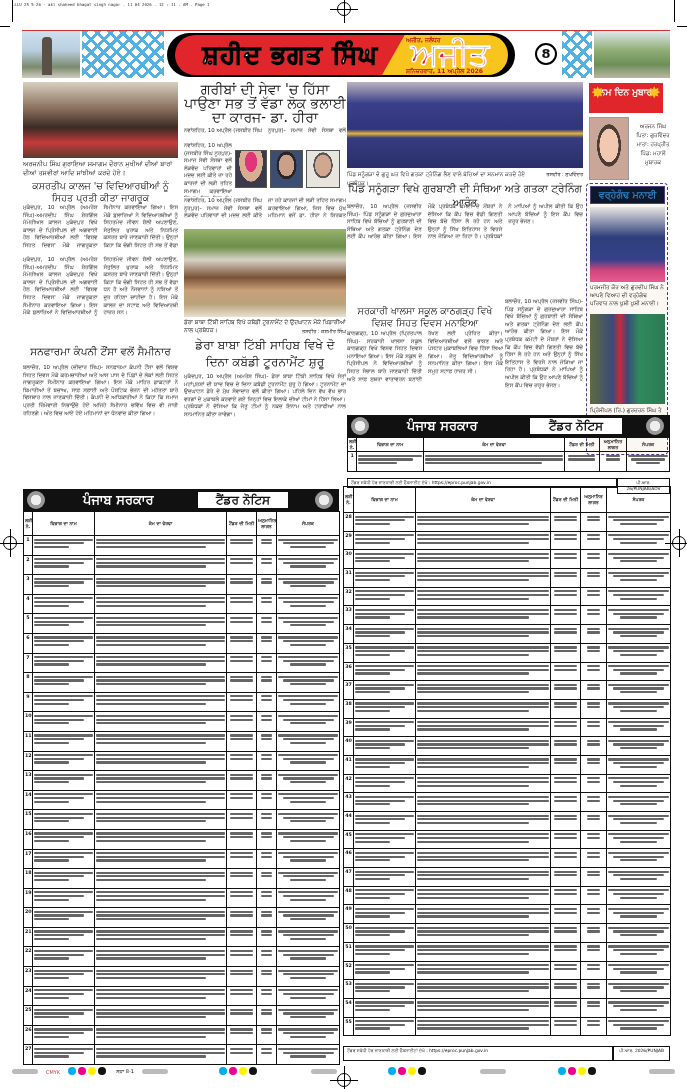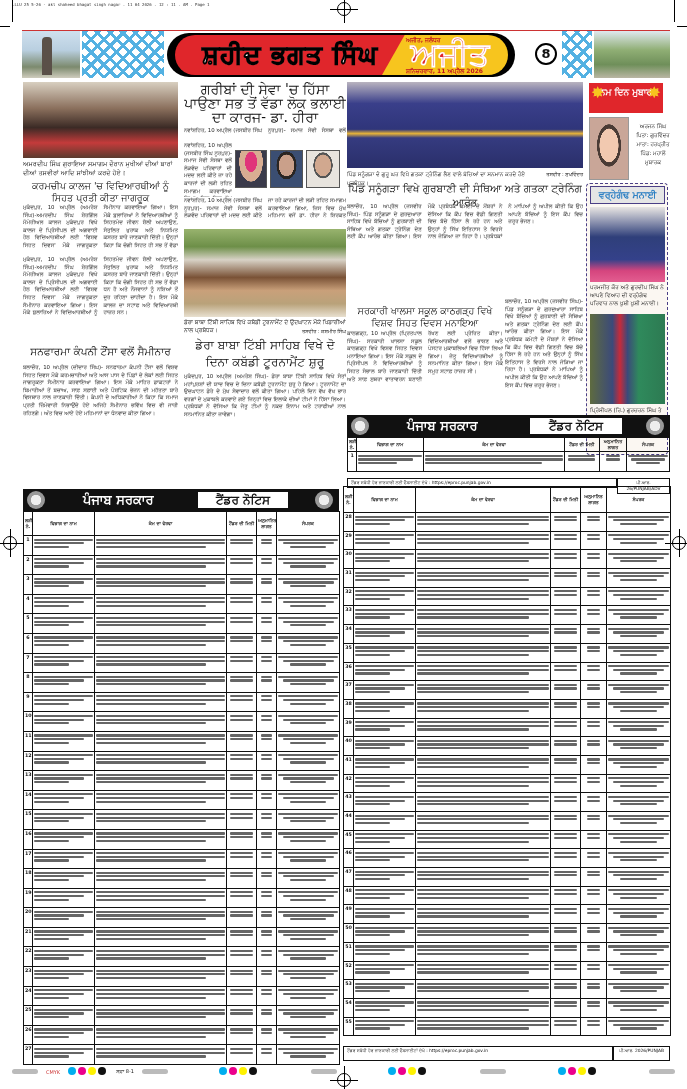--- a/index.html
+++ b/index.html
@@ -36,21 +36,21 @@
   .headline { position: absolute; font-family: "DejaVu Serif", serif; color: #111; text-align: center; }
   .body-text { position: absolute; font-size: 5.4px; line-height: 7.6px; color: #222; text-align: justify; column-gap: 6px; overflow: hidden; }
 
   
   .bday-banner { position: absolute; left: 589px; top: 83px; width: 74px; height: 30px; background: #e0262b; color: #fff; text-align: center; font-size: 9px; line-height: 12px; padding-top: 3px; font-weight: bold; }
   .bday-banner .star { position: absolute; top: 4px; color: #f7c51e; font-size: 16px; }
   .bday-photo { position: absolute; left: 589px; top: 117px; width: 40px; height: 63px; background: radial-gradient(ellipse at 50% 45%, #f2c9b0 0 35%, #4a3b35 36% 44%, #c9a698 45% 100%); border: 1px solid #999; }
   .bday-info { position: absolute; left: 633px; top: 122px; width: 40px; font-size: 5.5px; line-height: 9px; text-align: center; }
 
   .anniv-box { position: absolute; left: 586px; top: 183px; width: 82px; height: 272px; border: 1px dashed #4b3f86; border-radius: 4px; background: #fbf7f2; }
-  .anniv-title { position: absolute; left: 590px; top: 186px; width: 75px; height: 18px; border: 1px solid #4b3f86; background: #e5e5e5; color: #2b7fc3; font-size: 9.5px; font-weight: bold; text-align: center; line-height: 16px; font-family: "DejaVu Serif", serif; }
+  .anniv-title { position: absolute; left: 590px; top: 186px; width: 75px; height: 18px; border: 1px solid #4b3f86; background: #0f172a; color: #2b7fc3; font-size: 9.5px; font-weight: bold; text-align: center; line-height: 16px; font-family: "DejaVu Serif", serif; }
   .anniv-cap { position: absolute; font-size: 5.6px; line-height: 8.2px; color: #111; }
 
   
   .tender-head { position: absolute; background: #111; height: 22px; }
   .tender-head .seal { position: absolute; top: 2px; width: 18px; height: 18px; border-radius: 50%; background: radial-gradient(circle,#eee 0 40%,#999 41% 100%); }
   .tender-head .t-left { position: absolute; top: 2px; color: #fff; font-family: "DejaVu Serif", serif; font-size: 13px; font-weight: bold; line-height: 18px; }
   .tender-head .t-right { position: absolute; top: 3px; height: 16px; background: #fff; color: #111; font-family: "DejaVu Serif", serif; font-size: 12px; font-weight: bold; text-align: center; line-height: 16px; }
 
   table.tender { position: absolute; border-collapse: collapse; table-layout: fixed; }
   table.tender th, table.tender td { border: 1px solid #111; font-size: 4.6px; line-height: 5.6px; vertical-align: top; padding: 1px; font-weight: normal; }
@@ -90,22 +90,22 @@
   <div class="mh-pill"></div>
   <div class="mh-red">ਸ਼ਹੀਦ ਭਗਤ ਸਿੰਘ ਨਗਰ</div>
   <div class="mh-yellow"></div>
   <div class="mh-small-top">ਅਜੀਤ, ਜਲੰਧਰ</div>
   <div class="mh-ajit">ਅਜੀਤ</div>
   <div class="mh-date">ਸ਼ਨਿਚਰਵਾਰ, 11 ਅਪ੍ਰੈਲ 2026</div>
   <div class="mh-page">8</div>
 </div>
 
 <div class="photo" style="left:23px;top:82px;width:155px;height:76px;background:linear-gradient(180deg,#d8cfc0 0%,#8a6f5c 35%,#3b2a25 60%,#c43b3b 80%,#5a3b2e 100%)"></div>
-<div class="caption" style="left:23px;top:160px;width:155px">ਅਮਰਦੀਪ ਸਿੰਘ ਗੁਰਾਇਆ ਸਮਾਗਮ ਦੌਰਾਨ ਮੁਖੀਆਂ ਦੀਆਂ ਬਾਰਾਂ ਦੀਆਂ ਤਸਵੀਰਾਂ ਆਦਿ ਸਾਂਝੀਆਂ ਕਰਦੇ ਹੋਏ।</div>
-<div class="headline" style="left:23px;top:180px;width:155px;font-size:9.5px;line-height:12px">ਕਰਮਚੀਪ ਕਾਲਜ 'ਚ ਵਿਦਿਆਰਥੀਆਂ ਨੂੰ ਸਿਹਤ ਪ੍ਰਤੀ ਕੀਤਾ ਜਾਗਰੂਕ</div>
+<div class="caption" style="left:23px;top:160px;width:155px">ਅਰਜਨੀਪ ਸਿੰਘ ਗੁਰਾਇਆ ਸਮਾਗਮ ਦੌਰਾਨ ਮੁਖੀਆਂ ਦੀਆਂ ਬਾਰਾਂ ਦੀਆਂ ਤਸਵੀਰਾਂ ਆਦਿ ਸਾਂਝੀਆਂ ਕਰਦੇ ਹੋਏ।</div>
+<div class="headline" style="left:23px;top:180px;width:155px;font-size:9.5px;line-height:12px">ਕਸਰਤੀਪ ਕਾਲਜ 'ਚ ਵਿਦਿਆਰਥੀਆਂ ਨੂੰ ਸਿਹਤ ਪ੍ਰਤੀ ਕੀਤਾ ਜਾਗਰੂਕ</div>
 <div class="body-text" style="left:23px;top:204px;width:155px;height:52px;columns:2">ਮੁਕੰਦਪੁਰ, 10 ਅਪ੍ਰੈਲ (ਅਮਰੇਸ਼ ਸਿੰਘ)-ਅਮਰਦੀਪ ਸਿੰਘ ਸ਼ੇਰਗਿੱਲ ਮੈਮੋਰੀਅਲ ਕਾਲਜ ਮੁਕੰਦਪੁਰ ਵਿਖੇ ਕਾਲਜ ਦੇ ਪ੍ਰਿੰਸੀਪਲ ਦੀ ਅਗਵਾਈ ਹੇਠ ਵਿਦਿਆਰਥੀਆਂ ਲਈ 'ਵਿਸ਼ਵ ਸਿਹਤ ਦਿਵਸ' ਮੌਕੇ ਜਾਗਰੂਕਤਾ ਸੈਮੀਨਾਰ ਕਰਵਾਇਆ ਗਿਆ। ਇਸ ਮੌਕੇ ਬੁਲਾਰਿਆਂ ਨੇ ਵਿਦਿਆਰਥੀਆਂ ਨੂੰ ਸਿਹਤਮੰਦ ਜੀਵਨ ਸ਼ੈਲੀ ਅਪਣਾਉਣ, ਸੰਤੁਲਿਤ ਖੁਰਾਕ ਅਤੇ ਨਿਯਮਿਤ ਕਸਰਤ ਬਾਰੇ ਜਾਣਕਾਰੀ ਦਿੱਤੀ। ਉਨ੍ਹਾਂ ਕਿਹਾ ਕਿ ਚੰਗੀ ਸਿਹਤ ਹੀ ਸਭ ਤੋਂ ਵੱਡਾ ਧਨ ਹੈ ਅਤੇ ਨੌਜਵਾਨਾਂ ਨੂੰ ਨਸ਼ਿਆਂ ਤੋਂ ਦੂਰ ਰਹਿਣਾ ਚਾਹੀਦਾ ਹੈ। ਇਸ ਮੌਕੇ ਕਾਲਜ ਦਾ ਸਟਾਫ ਅਤੇ ਵਿਦਿਆਰਥੀ ਹਾਜ਼ਰ ਸਨ।</div>
 <div class="body-text" style="left:23px;top:256px;width:155px;height:88px;columns:2">ਮੁਕੰਦਪੁਰ, 10 ਅਪ੍ਰੈਲ (ਅਮਰੇਸ਼ ਸਿੰਘ)-ਅਮਰਦੀਪ ਸਿੰਘ ਸ਼ੇਰਗਿੱਲ ਮੈਮੋਰੀਅਲ ਕਾਲਜ ਮੁਕੰਦਪੁਰ ਵਿਖੇ ਕਾਲਜ ਦੇ ਪ੍ਰਿੰਸੀਪਲ ਦੀ ਅਗਵਾਈ ਹੇਠ ਵਿਦਿਆਰਥੀਆਂ ਲਈ 'ਵਿਸ਼ਵ ਸਿਹਤ ਦਿਵਸ' ਮੌਕੇ ਜਾਗਰੂਕਤਾ ਸੈਮੀਨਾਰ ਕਰਵਾਇਆ ਗਿਆ। ਇਸ ਮੌਕੇ ਬੁਲਾਰਿਆਂ ਨੇ ਵਿਦਿਆਰਥੀਆਂ ਨੂੰ ਸਿਹਤਮੰਦ ਜੀਵਨ ਸ਼ੈਲੀ ਅਪਣਾਉਣ, ਸੰਤੁਲਿਤ ਖੁਰਾਕ ਅਤੇ ਨਿਯਮਿਤ ਕਸਰਤ ਬਾਰੇ ਜਾਣਕਾਰੀ ਦਿੱਤੀ। ਉਨ੍ਹਾਂ ਕਿਹਾ ਕਿ ਚੰਗੀ ਸਿਹਤ ਹੀ ਸਭ ਤੋਂ ਵੱਡਾ ਧਨ ਹੈ ਅਤੇ ਨੌਜਵਾਨਾਂ ਨੂੰ ਨਸ਼ਿਆਂ ਤੋਂ ਦੂਰ ਰਹਿਣਾ ਚਾਹੀਦਾ ਹੈ। ਇਸ ਮੌਕੇ ਕਾਲਜ ਦਾ ਸਟਾਫ ਅਤੇ ਵਿਦਿਆਰਥੀ ਹਾਜ਼ਰ ਸਨ।</div>
 
 <div class="headline" style="left:184px;top:82px;width:162px;font-size:14px;line-height:14px">ਗਰੀਬਾਂ ਦੀ ਸੇਵਾ 'ਚ ਹਿੱਸਾ ਪਾਉਣਾ ਸਭ ਤੋਂ ਵੱਡਾ ਲੋਕ ਭਲਾਈ ਦਾ ਕਾਰਜ- ਡਾ. ਹੀਰਾ</div>
 <div class="body-text" style="left:184px;top:127px;width:162px;height:15px;columns:2">ਨਵਾਂਸ਼ਹਿਰ, 10 ਅਪ੍ਰੈਲ (ਜਸਬੀਰ ਸਿੰਘ ਨੂਰਪੁਰ)- ਸਮਾਜ ਸੇਵੀ ਸੰਸਥਾ ਵਲੋਂ ਲੋੜਵੰਦ ਪਰਿਵਾਰਾਂ ਦੀ ਮਦਦ ਲਈ ਕੀਤੇ ਜਾ ਰਹੇ ਕਾਰਜਾਂ ਦੀ ਲੜੀ ਤਹਿਤ ਸਮਾਗਮ ਕਰਵਾਇਆ ਗਿਆ, ਜਿਸ ਵਿਚ ਮੁੱਖ ਮਹਿਮਾਨ ਵਜੋਂ ਡਾ. ਹੀਰਾ ਨੇ ਸ਼ਿਰਕਤ ਕੀਤੀ। ਉਨ੍ਹਾਂ ਕਿਹਾ ਕਿ ਗਰੀਬਾਂ ਦੀ ਸੇਵਾ ਕਰਨਾ ਸਭ ਤੋਂ ਵੱਡਾ ਪੁੰਨ ਦਾ ਕਾਰਜ ਹੈ ਅਤੇ ਹਰ ਇਕ ਨੂੰ ਇਸ ਵਿਚ ਆਪਣਾ ਯੋਗਦਾਨ ਪਾਉਣਾ ਚਾਹੀਦਾ ਹੈ। ਇਸ ਮੌਕੇ ਸੰਸਥਾ ਦੇ ਅਹੁਦੇਦਾਰਾਂ ਨੇ ਮਹਿਮਾਨਾਂ ਦਾ ਸਨਮਾਨ ਕੀਤਾ।</div>
 <div class="body-text" style="left:184px;top:142px;width:48px;height:55px">ਨਵਾਂਸ਼ਹਿਰ, 10 ਅਪ੍ਰੈਲ (ਜਸਬੀਰ ਸਿੰਘ ਨੂਰਪੁਰ)- ਸਮਾਜ ਸੇਵੀ ਸੰਸਥਾ ਵਲੋਂ ਲੋੜਵੰਦ ਪਰਿਵਾਰਾਂ ਦੀ ਮਦਦ ਲਈ ਕੀਤੇ ਜਾ ਰਹੇ ਕਾਰਜਾਂ ਦੀ ਲੜੀ ਤਹਿਤ ਸਮਾਗਮ ਕਰਵਾਇਆ ਗਿਆ, ਜਿਸ ਵਿਚ ਮੁੱਖ ਮਹਿਮਾਨ ਵਜੋਂ ਡਾ. ਹੀਰਾ ਨੇ ਸ਼ਿਰਕਤ ਕੀਤੀ। ਉਨ੍ਹਾਂ ਕਿਹਾ ਕਿ ਗਰੀਬਾਂ ਦੀ ਸੇਵਾ ਕਰਨਾ ਸਭ ਤੋਂ ਵੱਡਾ ਪੁੰਨ ਦਾ ਕਾਰਜ ਹੈ ਅਤੇ ਹਰ ਇਕ ਨੂੰ ਇਸ ਵਿਚ ਆਪਣਾ ਯੋਗਦਾਨ ਪਾਉਣਾ ਚਾਹੀਦਾ ਹੈ। ਇਸ ਮੌਕੇ ਸੰਸਥਾ ਦੇ ਅਹੁਦੇਦਾਰਾਂ ਨੇ ਮਹਿਮਾਨਾਂ ਦਾ ਸਨਮਾਨ ਕੀਤਾ।</div>
 <div class="photo" style="left:235px;top:150px;width:32px;height:38px;background:radial-gradient(ellipse at 50% 30%,#e0357a 0 28%,#d8ad92 29% 55%,#3a3a4a 56% 100%);border:1px solid #555"></div>
 <div class="photo" style="left:270px;top:150px;width:33px;height:38px;background:radial-gradient(ellipse at 50% 40%,#caa08a 0 35%,#2a2522 36% 45%,#3b4e72 46% 100%);border:1px solid #555"></div>
 <div class="photo" style="left:306px;top:150px;width:34px;height:38px;background:radial-gradient(ellipse at 50% 40%,#d1a88f 0 35%,#555 36% 42%,#e8e4de 43% 100%);border:1px solid #555"></div>
 <div class="body-text" style="left:184px;top:197px;width:162px;height:30px;columns:2">ਨਵਾਂਸ਼ਹਿਰ, 10 ਅਪ੍ਰੈਲ (ਜਸਬੀਰ ਸਿੰਘ ਨੂਰਪੁਰ)- ਸਮਾਜ ਸੇਵੀ ਸੰਸਥਾ ਵਲੋਂ ਲੋੜਵੰਦ ਪਰਿਵਾਰਾਂ ਦੀ ਮਦਦ ਲਈ ਕੀਤੇ ਜਾ ਰਹੇ ਕਾਰਜਾਂ ਦੀ ਲੜੀ ਤਹਿਤ ਸਮਾਗਮ ਕਰਵਾਇਆ ਗਿਆ, ਜਿਸ ਵਿਚ ਮੁੱਖ ਮਹਿਮਾਨ ਵਜੋਂ ਡਾ. ਹੀਰਾ ਨੇ ਸ਼ਿਰਕਤ ਕੀਤੀ। ਉਨ੍ਹਾਂ ਕਿਹਾ ਕਿ ਗਰੀਬਾਂ ਦੀ ਸੇਵਾ ਕਰਨਾ ਸਭ ਤੋਂ ਵੱਡਾ ਪੁੰਨ ਦਾ ਕਾਰਜ ਹੈ ਅਤੇ ਹਰ ਇਕ ਨੂੰ ਇਸ ਵਿਚ ਆਪਣਾ ਯੋਗਦਾਨ ਪਾਉਣਾ ਚਾਹੀਦਾ ਹੈ। ਇਸ ਮੌਕੇ ਸੰਸਥਾ ਦੇ ਅਹੁਦੇਦਾਰਾਂ ਨੇ ਮਹਿਮਾਨਾਂ ਦਾ ਸਨਮਾਨ ਕੀਤਾ।</div>

